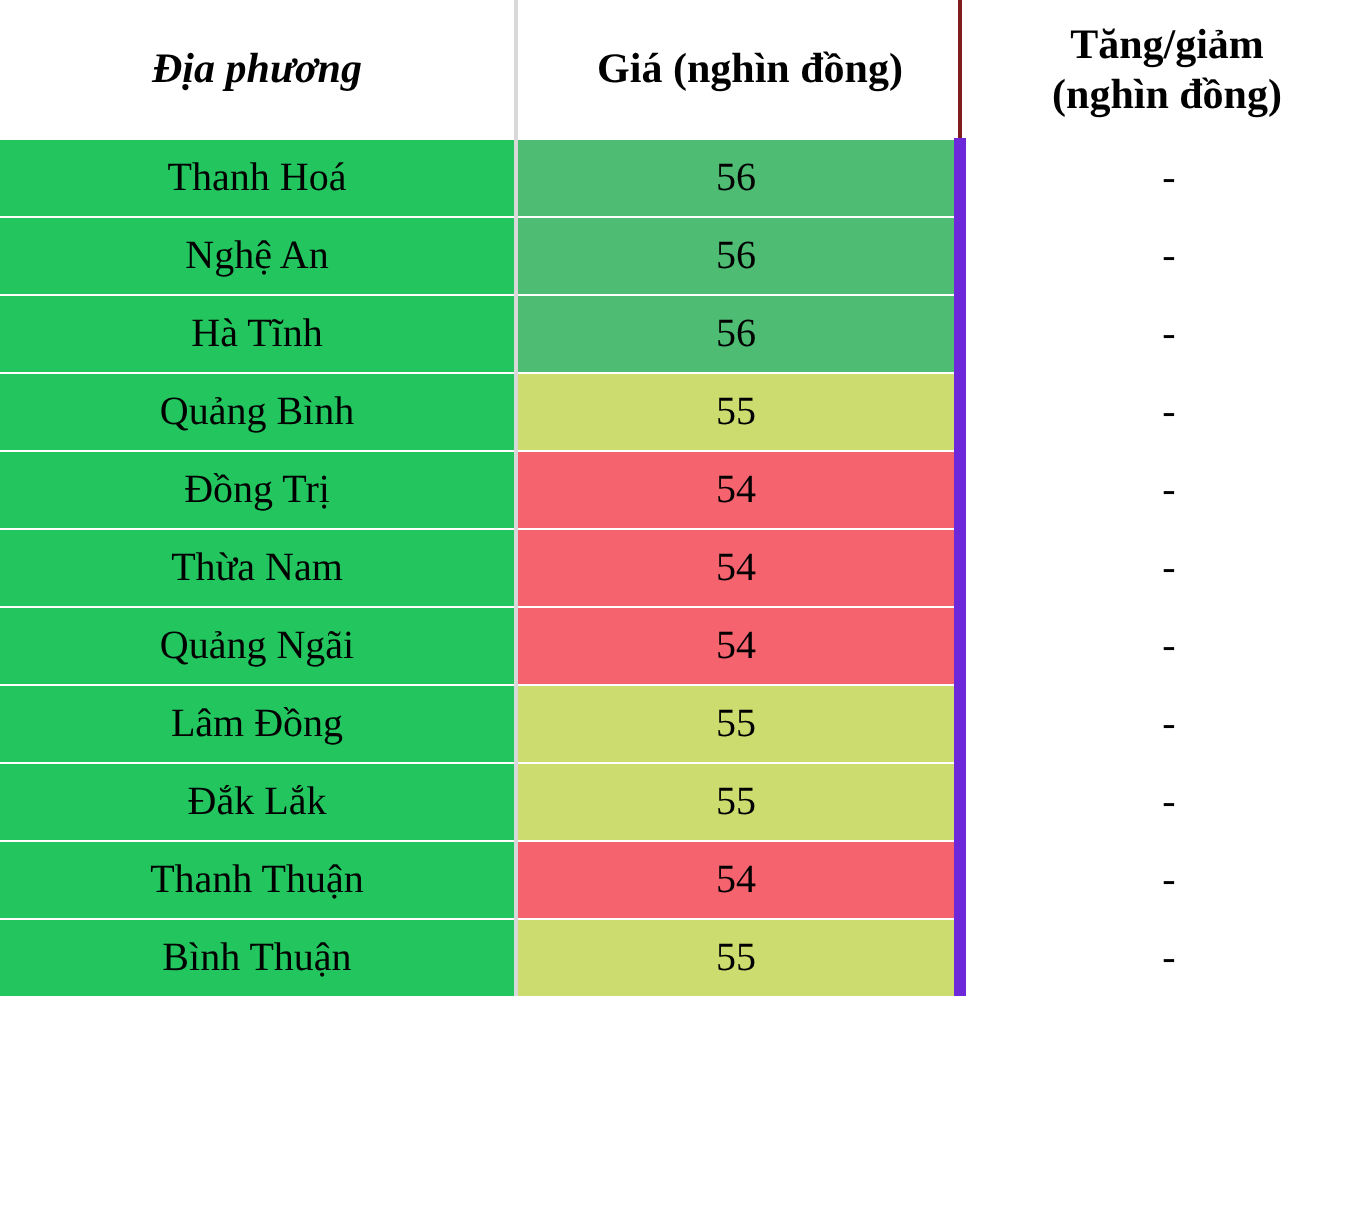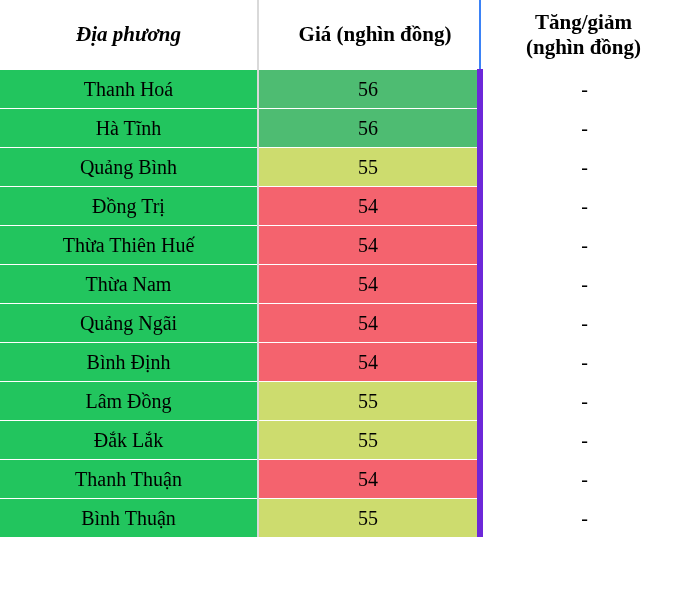--- a/index.html
+++ b/index.html
@@ -32,21 +32,21 @@
   thead th {
     font-size: 21px;
     font-weight: bold;
     line-height: 1.2;
     height: 68px;
     background: #ffffff;
     border-bottom: 2px solid #d9d9d9;
     padding: 4px 8px;
   }
   thead th.region-head { border-right: 2px solid #d9d9d9; font-style: italic; }
-  thead th.price-head  { border-right: 2px solid #3b82f6; padding-left: 12px; }
+  thead th.price-head  { border-right: 2px solid #7f1d1d; padding-left: 12px; }
 
   tbody tr { height: 38px; }
   tbody td {
     font-size: 20px;
     height: 38px;
     border-bottom: 2px solid #ffffff;
   }
   tbody td.region {
     background: #22c55e;
     border-right: 2px solid #d9d9d9;
@@ -86,51 +86,46 @@
       </th>
     </tr>
   </thead>
   <tbody id="table-body">
       <tr>
         <td class="region">Thanh Hoá</td>
         <td class="price" style="background-color: rgb(78, 188, 114);">56</td>
         <td class="change">-</td>
       </tr>
       <tr>
+        <td class="region">Nghệ An</td>
+        <td class="price" style="background-color: rgb(78, 188, 114);">56</td>
+        <td class="change">-</td>
+      </tr>
+      <tr>
         <td class="region">Hà Tĩnh</td>
         <td class="price" style="background-color: rgb(78, 188, 114);">56</td>
         <td class="change">-</td>
       </tr>
       <tr>
         <td class="region">Quảng Bình</td>
         <td class="price" style="background-color: rgb(205, 220, 110);">55</td>
         <td class="change">-</td>
       </tr>
       <tr>
         <td class="region">Đồng Trị</td>
         <td class="price" style="background-color: rgb(244, 99, 110);">54</td>
         <td class="change">-</td>
       </tr>
       <tr>
-        <td class="region">Thừa Thiên Huế</td>
-        <td class="price" style="background-color: rgb(244, 99, 110);">54</td>
-        <td class="change">-</td>
-      </tr>
-      <tr>
         <td class="region">Thừa Nam</td>
         <td class="price" style="background-color: rgb(244, 99, 110);">54</td>
         <td class="change">-</td>
       </tr>
       <tr>
         <td class="region">Quảng Ngãi</td>
-        <td class="price" style="background-color: rgb(244, 99, 110);">54</td>
-        <td class="change">-</td>
-      </tr>
-      <tr>
-        <td class="region">Bình Định</td>
         <td class="price" style="background-color: rgb(244, 99, 110);">54</td>
         <td class="change">-</td>
       </tr>
       <tr>
         <td class="region">Lâm Đồng</td>
         <td class="price" style="background-color: rgb(205, 220, 110);">55</td>
         <td class="change">-</td>
       </tr>
       <tr>
         <td class="region">Đắk Lắk</td>

